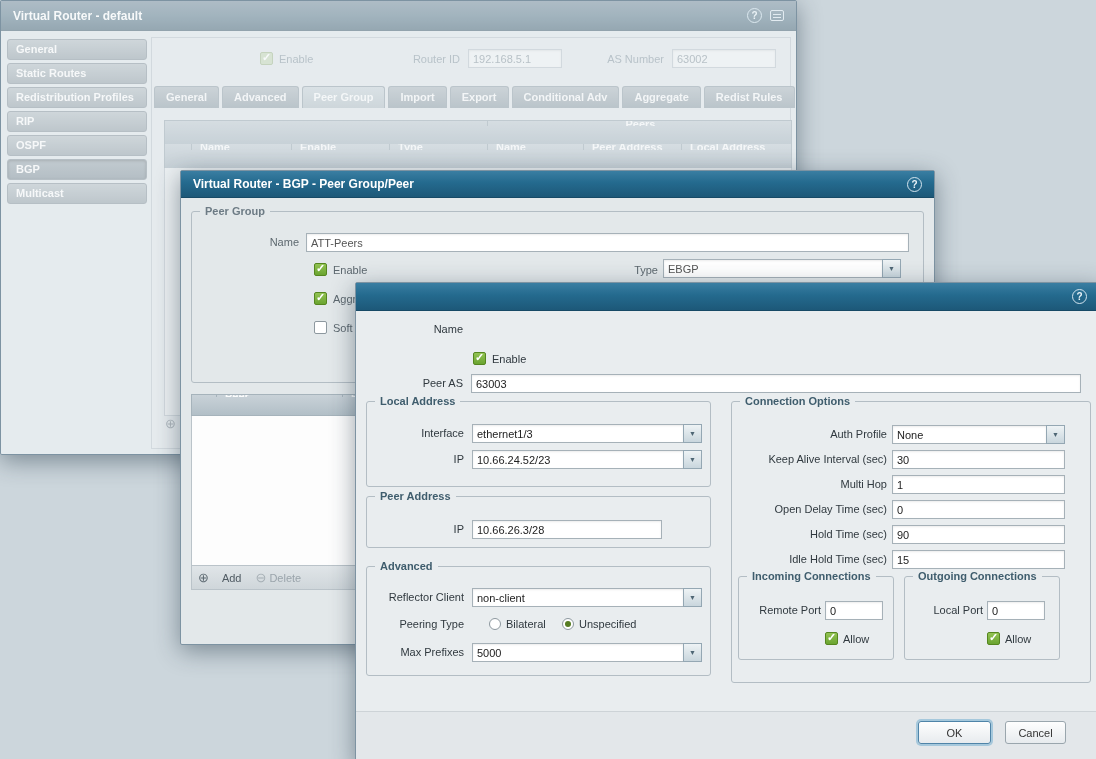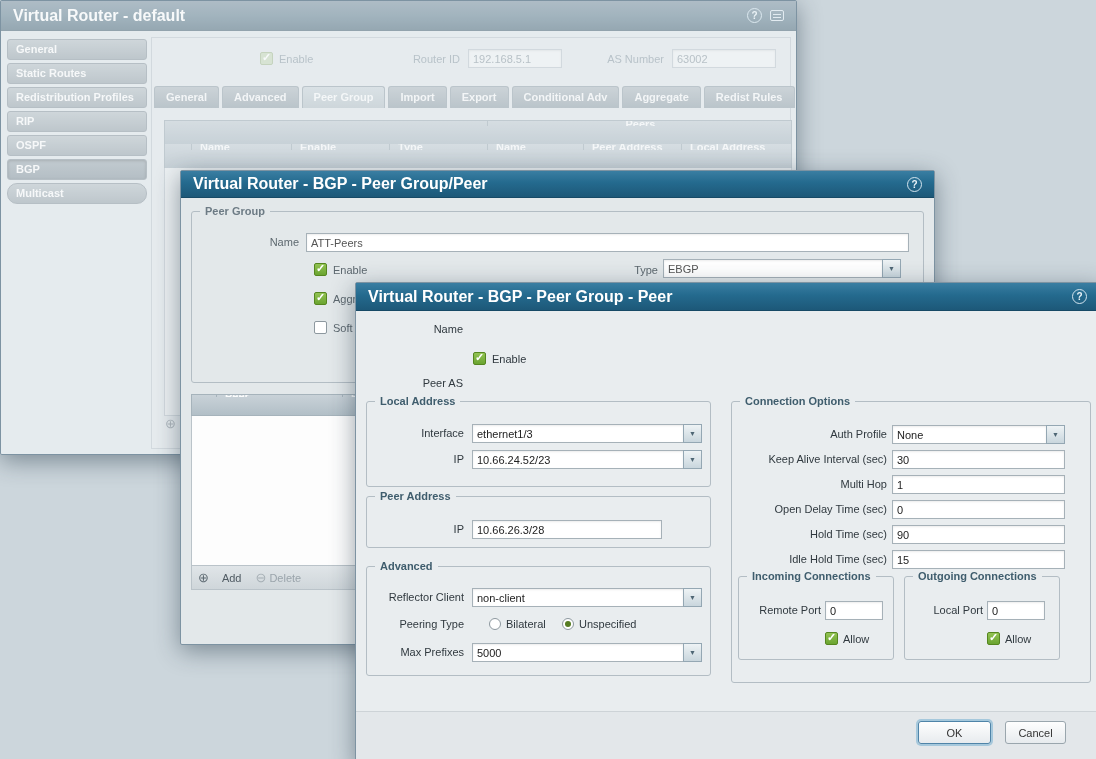--- a/index.html
+++ b/index.html
@@ -3,21 +3,21 @@
 <meta charset="utf-8">
 <style>
   *{margin:0;padding:0;box-sizing:border-box;}
   html,body{background:#ccd6dc;}
   #root{position:relative;width:1096px;height:759px;overflow:hidden;
         font-family:"Liberation Sans",sans-serif;font-size:11px;color:#333;background:#ccd6dc;}
 
   .dialog{position:absolute;border:1px solid #7d93a2;border-radius:2px;
           box-shadow:0 6px 24px rgba(25,45,60,.45);}
   .dlg-header{position:absolute;left:0;top:0;right:0;height:28px;display:flex;align-items:center;
-              padding:0 12px;color:#fff;font-weight:bold;font-size:16px;
+              padding:0 12px;color:#fff;font-weight:bold;font-size:12px;
               background:linear-gradient(180deg,#3a7ea2 0%,#246a8e 45%,#1d5878 100%);
               border-bottom:1px solid #174a66;}
   .dlg-header.inactive{background:linear-gradient(180deg,#8a9dab 0%,#76909f 50%,#627c8b 100%);
               border-bottom:1px solid #5d7583;}
   .dlg-title{flex:1;white-space:nowrap;overflow:hidden;}
   .help-icon{width:15px;height:15px;border-radius:50%;border:1px solid #d3e4ee;color:#eaf3f8;
              font-size:10px;font-weight:bold;display:flex;align-items:center;justify-content:center;}
   .help-icon::after{content:"?";}
   .panel-icon{width:14px;height:11px;border:1px solid #dde9f0;border-radius:2px;margin-left:8px;position:relative;}
   .panel-icon::after{content:"";position:absolute;left:2px;right:2px;top:3px;height:1px;background:#dde9f0;
@@ -82,21 +82,21 @@
       <span class="help-icon"></span>
       <span class="panel-icon"></span>
     </div>
 
     <div class="side-item" style="top:38px;">General</div>
     <div class="side-item" style="top:62px;">Static Routes</div>
     <div class="side-item" style="top:86px;">Redistribution Profiles</div>
     <div class="side-item" style="top:110px;">RIP</div>
     <div class="side-item" style="top:134px;">OSPF</div>
     <div class="side-item selected" style="top:158px;">BGP</div>
-    <div class="side-item" style="top:182px;border-radius:10px;">Multicast</div>
+    <div class="side-item" style="top:182px;">Multicast</div>
 
     <div style="position:absolute;left:150px;top:36px;width:640px;height:412px;background:#e4e9ec;border:1px solid #c3ccd2;">
 
       <span class="cb dim" style="left:108px;top:14px;"></span>
       <span class="txt" style="left:127px;top:12px;color:#9aa7b0;">Enable</span>
 
       <span class="lbl" style="left:230px;top:12px;width:78px;color:#9aa7b0;">Router ID</span>
       <input class="inp" style="left: 316px; top: 11px; width: 94px; background: rgb(241, 244, 245); border-color: rgb(195, 204, 210); color: rgb(153, 165, 173);" value="192.168.5.1">
 
       <span class="lbl" style="left:440px;top:12px;width:72px;color:#9aa7b0;">AS Number</span>
@@ -176,30 +176,30 @@
       </span>
       <span style="display:flex;align-items:center;gap:3px;color:#9aa4ab;cursor:pointer;">
         <span class="icon-del" style="color:#a5aeb4;"></span>
         <span>Delete</span>
       </span>
     </div>
   </div>
 
   <div class="dialog" style="left:355px;top:282px;width:748px;height:482px;background:#e9edef;">
     <div class="dlg-header" style="height:28px;">
-      <span class="dlg-title">Virtual Router - BGP - Peer Group - Peer</span>
       <span class="help-icon" style="position:absolute;left:716px;top:6px;"></span>
     </div>
 
     <span class="lbl" style="left:15px;top:37px;width:92px;">Name</span>
 
     <span class="cb checked" style="left:117px;top:69px;"></span>
     <span class="txt" style="left:136px;top:67px;">Enable</span>
 
     <span class="lbl" style="left:15px;top:91px;width:92px;">Peer AS</span>
+    <input class="inp" style="left: 115px; top: 91px; width: 610px;" value="63003">
 
     <div class="fs" style="left:10px;top:118px;width:345px;height:86px;">
       <span class="lg">Local Address</span>
       <span class="lbl" style="left:5px;top:22px;width:92px;">Interface</span>
       <div class="combo" style="left:105px;top:22px;width:230px;">
         <input value="ethernet1/3" style="">
         <span class="cbtn"></span>
       </div>
       <span class="lbl" style="left:5px;top:48px;width:92px;">IP</span>
       <div class="combo" style="left:105px;top:48px;width:230px;">

